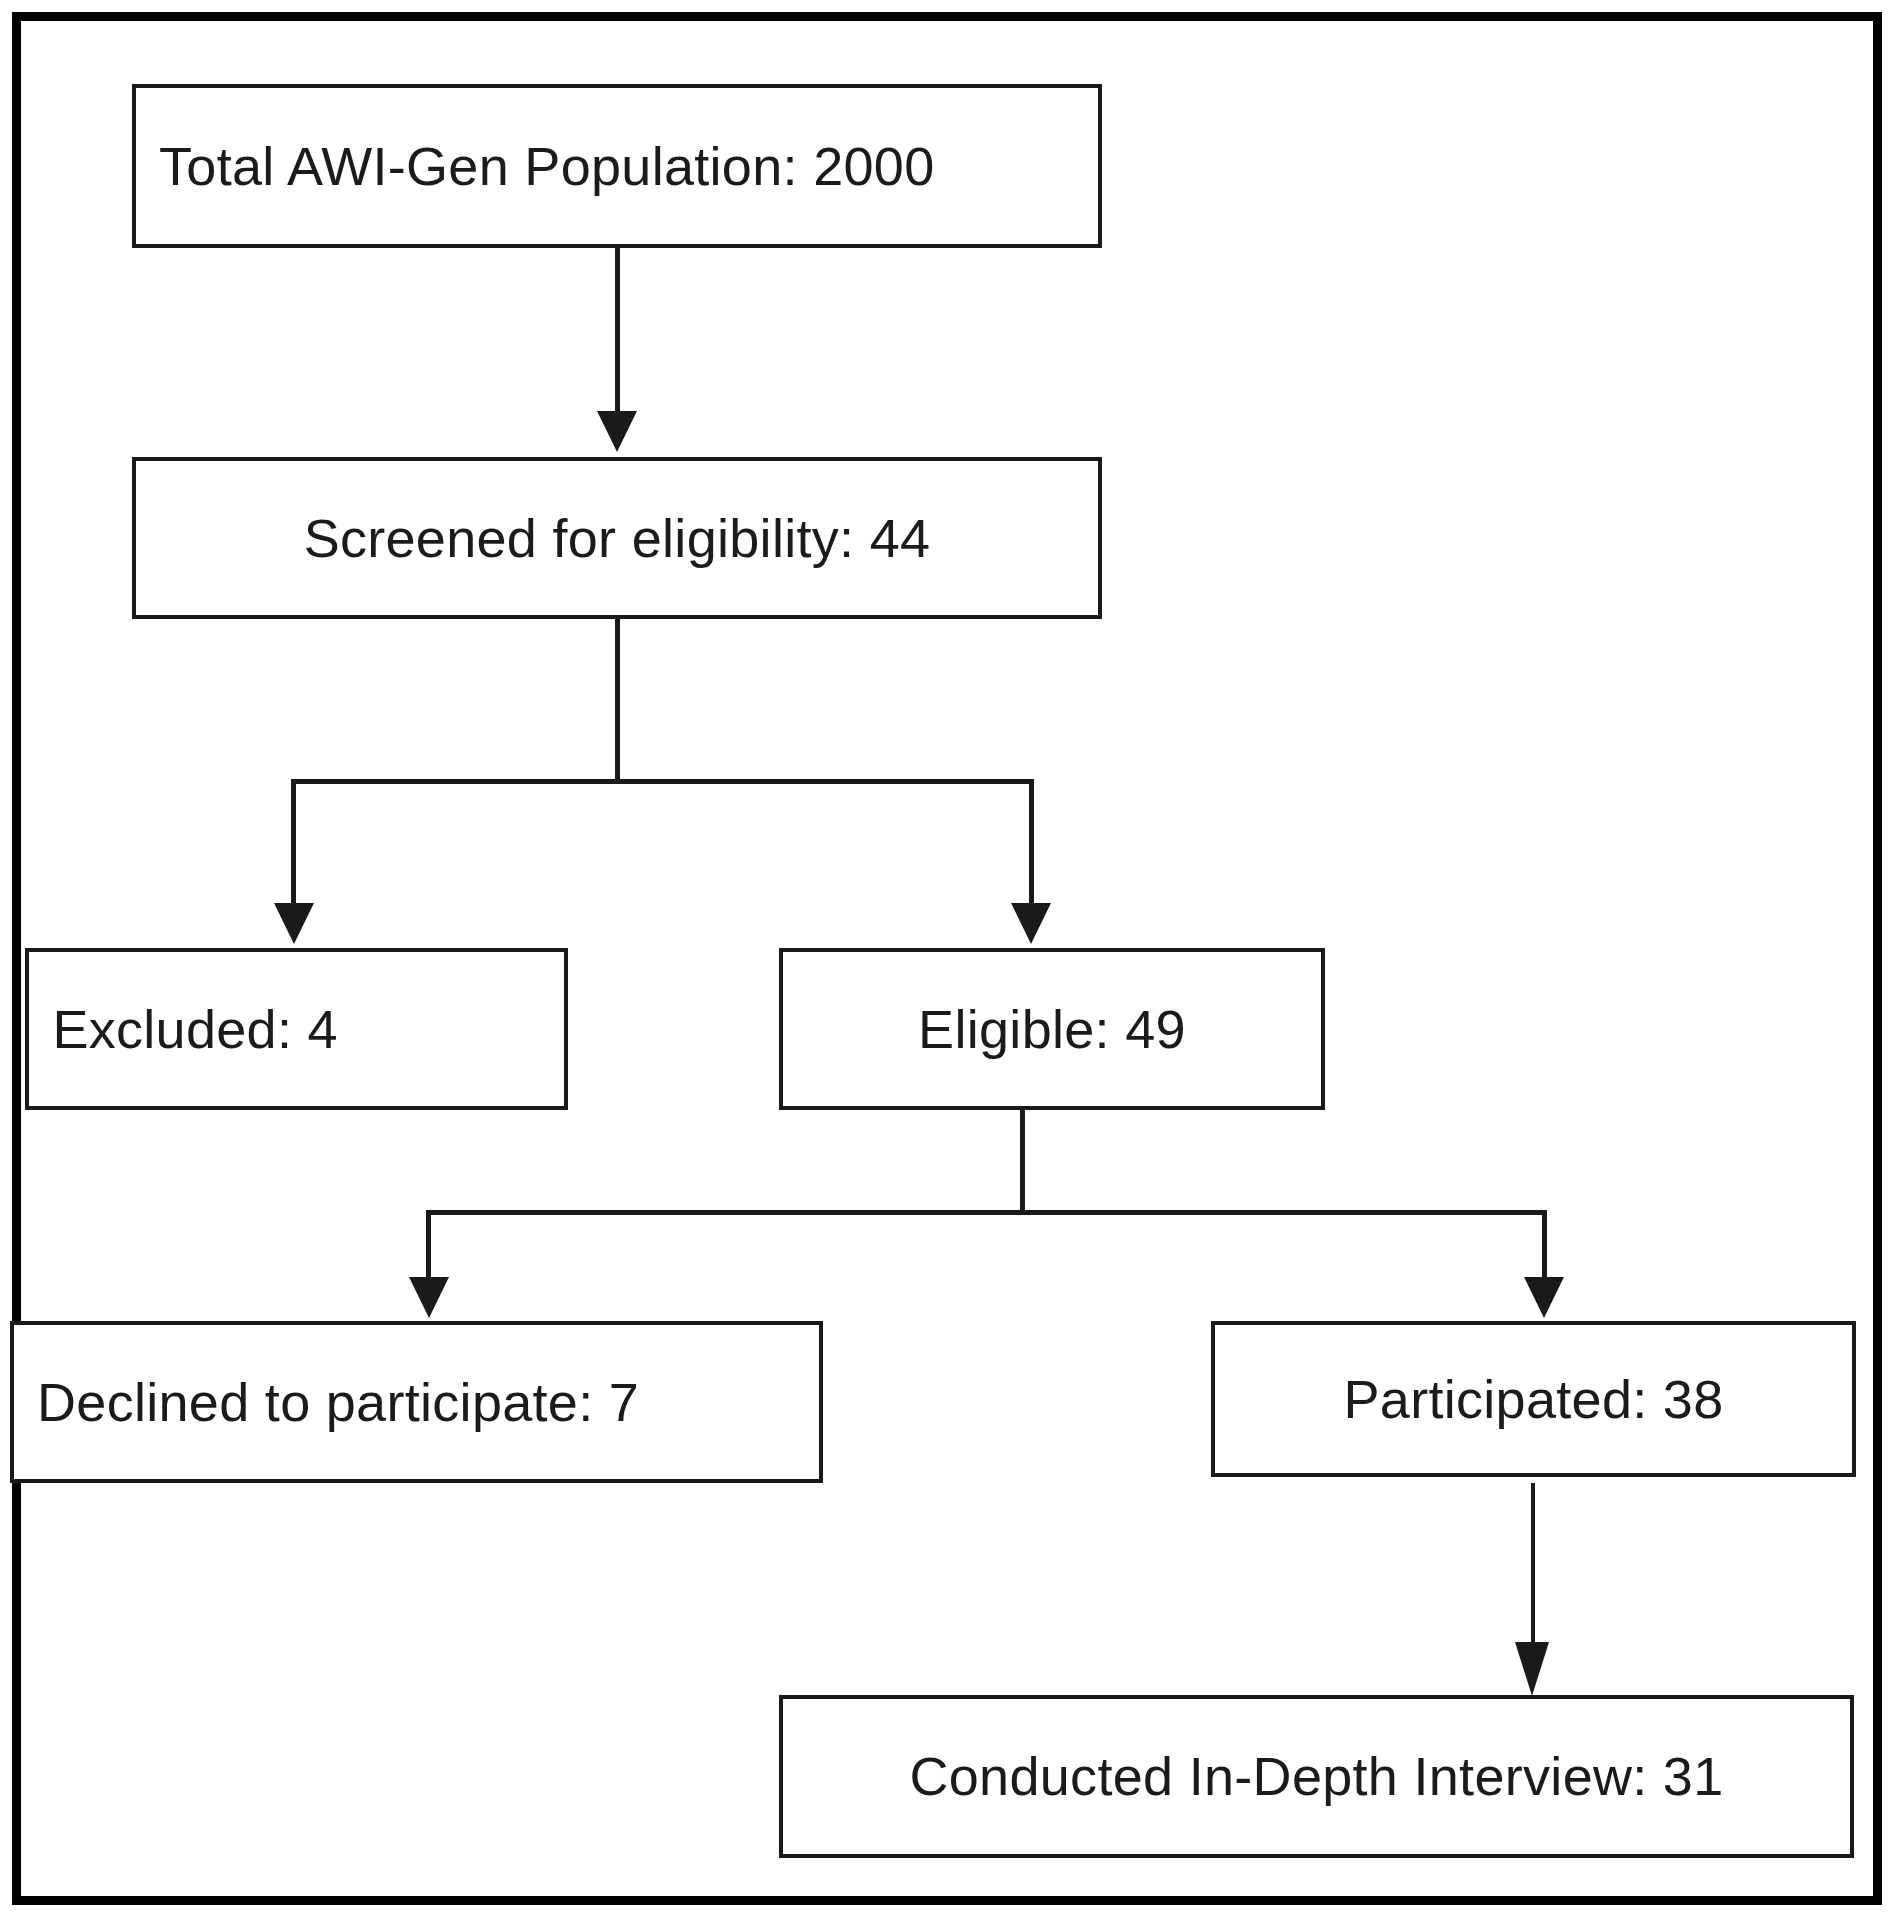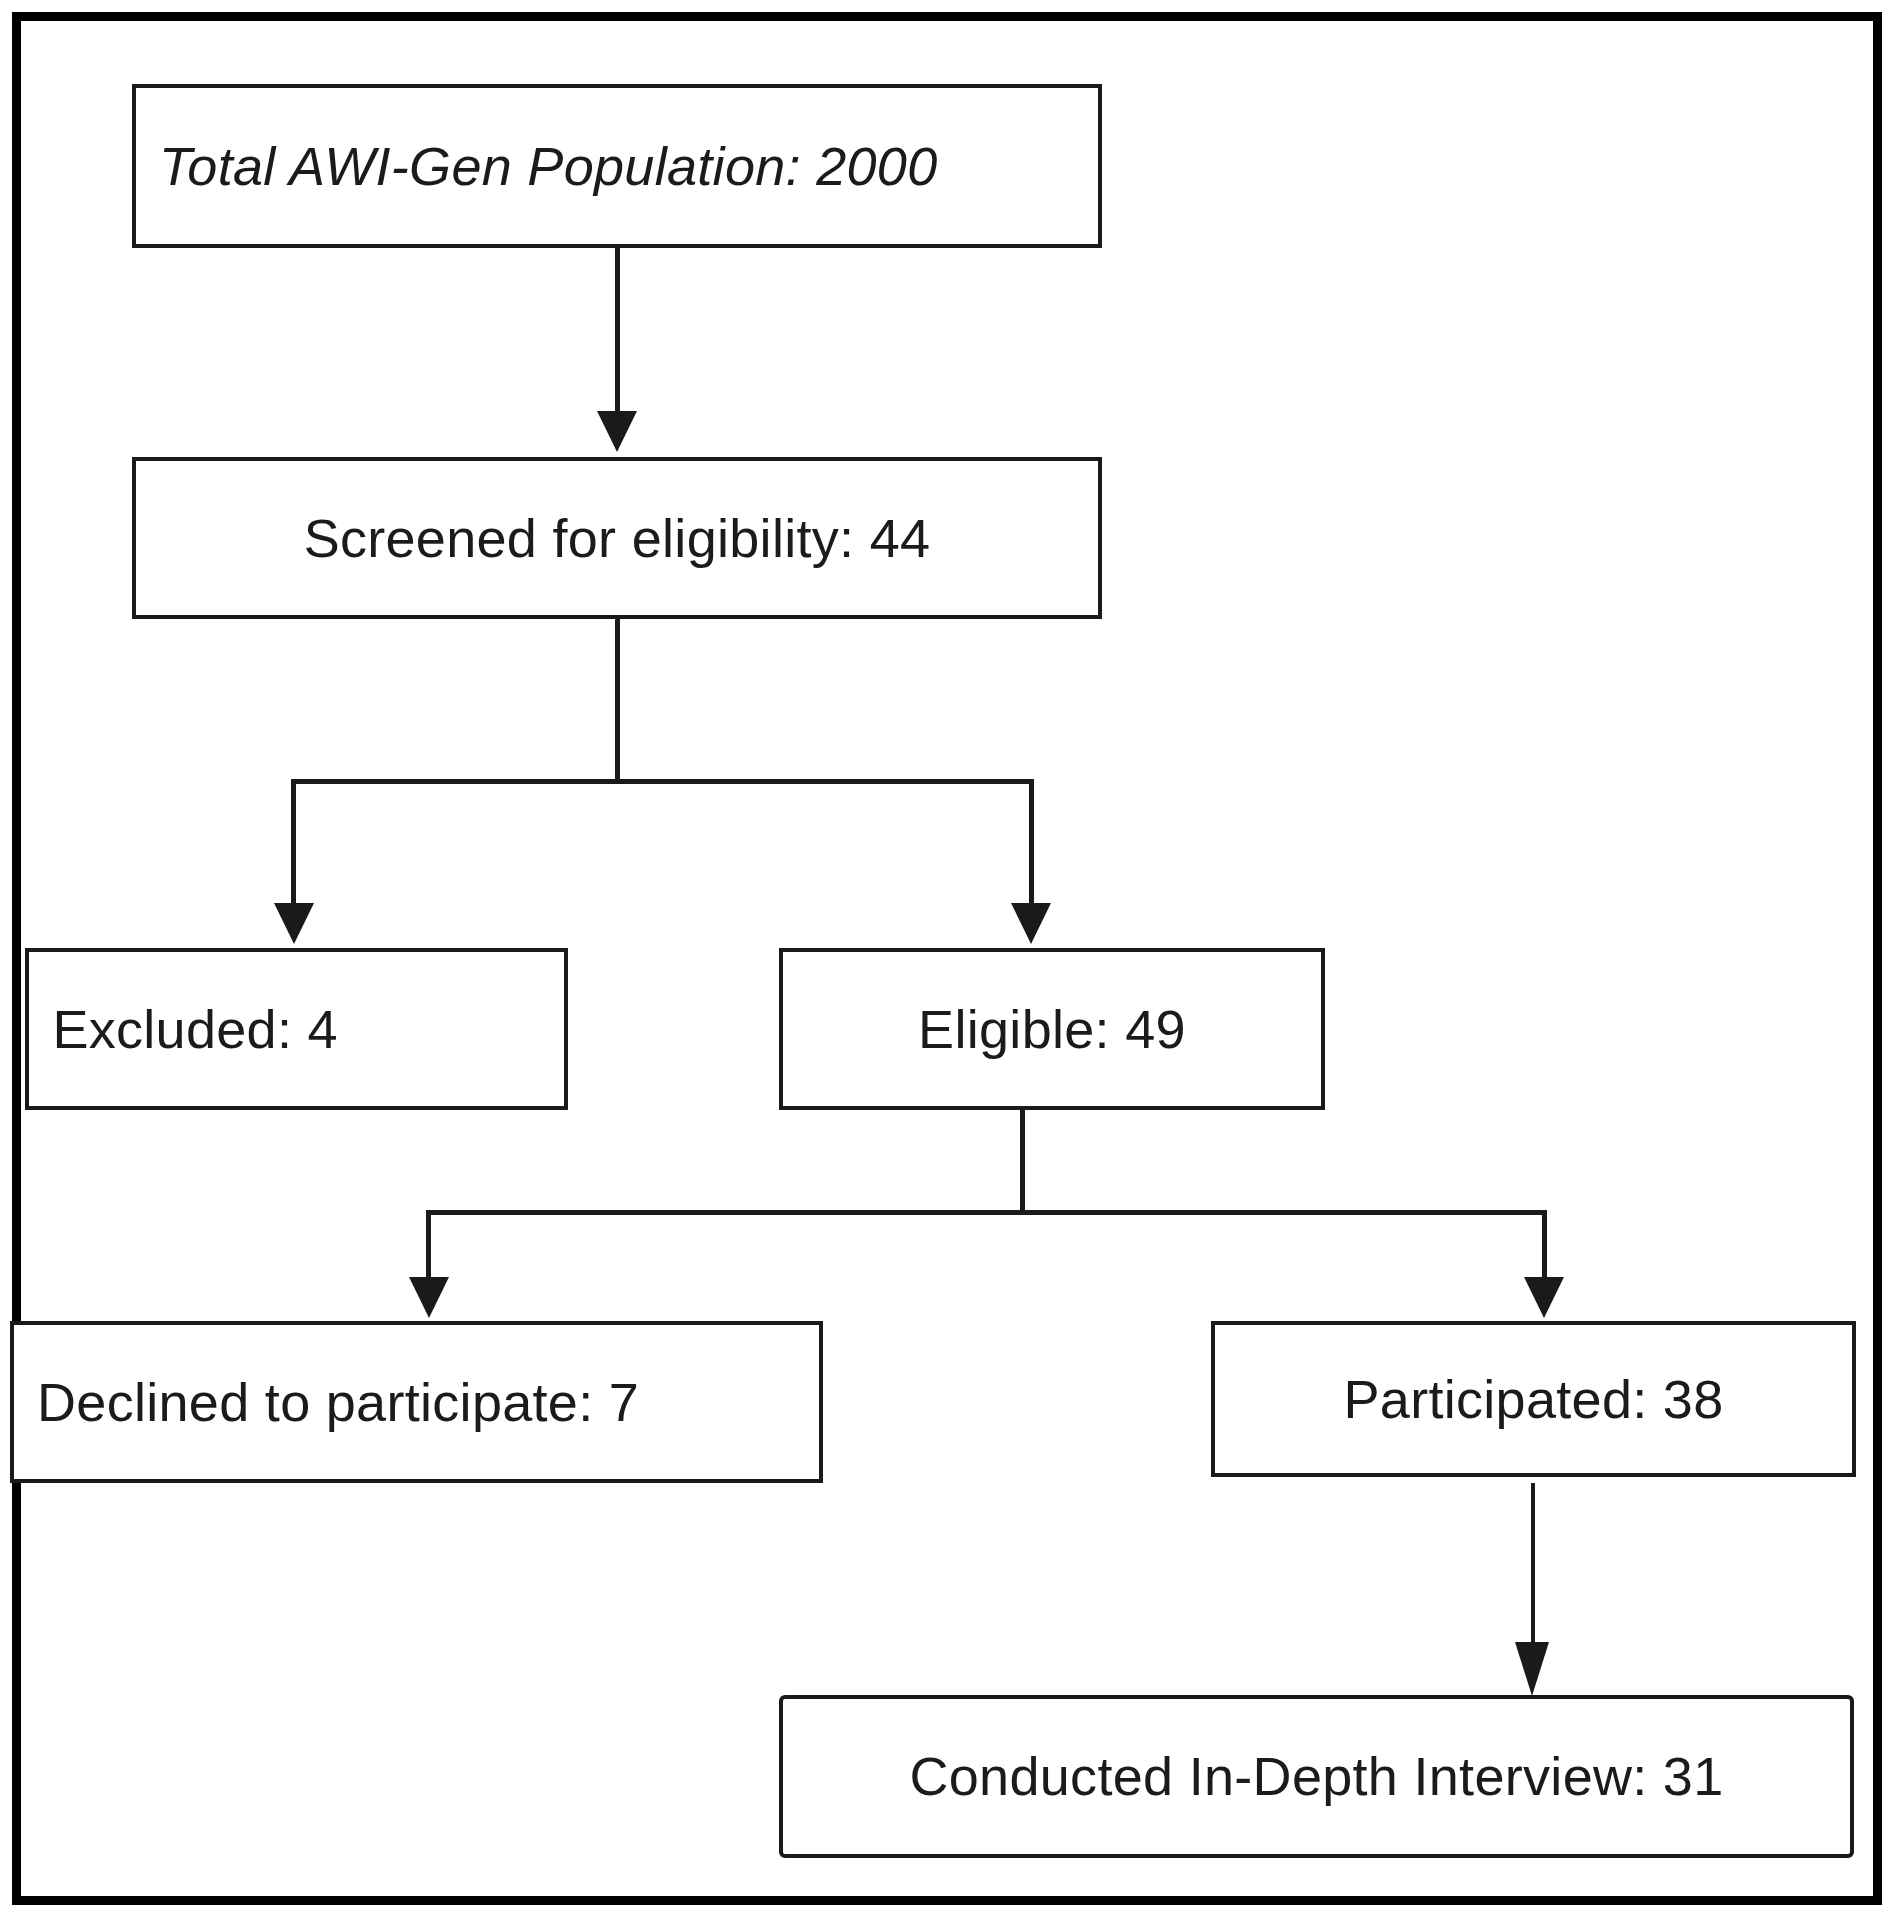--- a/index.html
+++ b/index.html
@@ -79,21 +79,21 @@
     border-right-width: 17.4px;
     border-top-width: 54px;
   }
 </style>
 </head>
 <body>
 
 <div id="canvas">
   <div id="outer-frame"></div>
 
-  <div class="flow-box align-left" style="left:132px; top:84px; width:970px; height:164px;font-style:italic;">
+  <div class="flow-box align-left" style="left:132px; top:84px; width:970px; height:164px;">
     <span class="box-label">Total AWI-Gen Population: 2000</span>
   </div>
 
   <div class="vline" style="left:615px; top:247px; height:167px;"></div>
   <div class="arrowhead" style="left:597px; top:411px;"></div>
 
   <div class="flow-box align-center" style="left:132px; top:457px; width:970px; height:162px;">
     <span class="box-label">Screened for eligibility: 44</span>
   </div>
 
@@ -123,17 +123,17 @@
     <span class="box-label">Declined to participate: 7</span>
   </div>
 
   <div class="flow-box align-center" style="left:1211px; top:1321px; width:645px; height:156px;">
     <span class="box-label">Participated: 38</span>
   </div>
 
   <div class="vline thin" style="left:1531px; top:1483px; height:167px;"></div>
   <div class="arrowhead slim" style="left:1515px; top:1642px;"></div>
 
-  <div class="flow-box align-center" style="left:779px; top:1695px; width:1075px; height:163px;border-radius:6px;">
+  <div class="flow-box align-center" style="left:779px; top:1695px; width:1075px; height:163px;">
     <span class="box-label">Conducted In-Depth Interview: 31</span>
   </div>
 </div>
 
 
 </body></html>

